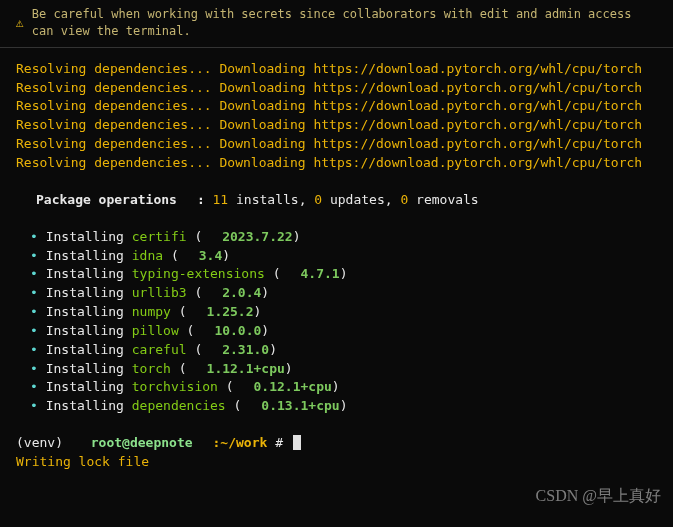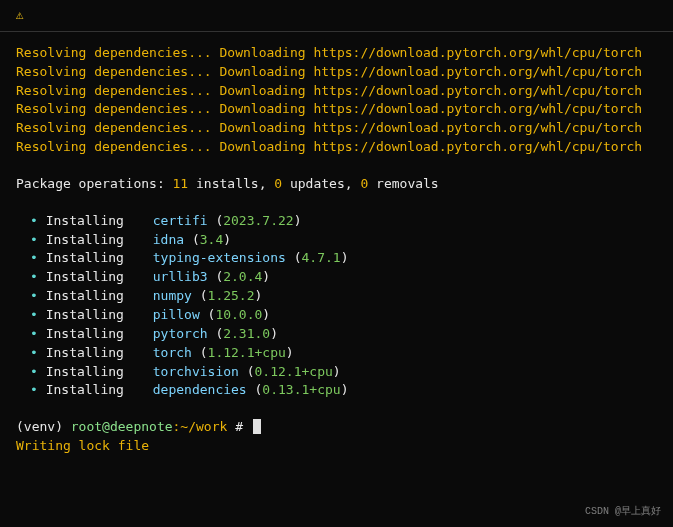--- a/index.html
+++ b/index.html
@@ -29,49 +29,50 @@
       color: #c5b572;
       font-size: 12px;
     }
     .terminal {
       padding: 12px 16px;
     }
     .line { white-space: pre; }
     .blue { color: #eab308; }
     .grey { color: #888; }
     .white { color: #e8e8e8; }
-    .bold { font-weight: normal; }
-    .cyan { color: #7dd3fc; margin-left: 21px; }
+    .bold { font-weight: bold; margin-left: 20px; }
+    .cyan { color: #84cc16; }
     .green { color: #7dc95e; }
     .bright-green { color: #8be08b; }
     .bullet { color: #5dd6d0; }
     .spacer { height: 18px; }
     .install-line { padding-left: 14px; }
     .cursor {
       display: inline-block;
       width: 8px;
       height: 15px;
       background: #e0e0e0;
       vertical-align: text-bottom;
       margin-left: 2px;
     }
     .watermark {
       position: absolute;
-      bottom: 8px;
+      bottom: 20px;
       right: 12px;
       color: rgba(220,220,220,0.55);
-      font-size: 10px;
-      font-family: Liberation Mono, monospace;
+      font-size: 16px;
+      font-family: Liberation Serif, serif;
     }
   </style>
 </head>
 <body>
 
 <div class="warning-bar">
   <span class="warning-icon">⚠</span>
+  <span class="warning-text">Be careful when working with secrets since collaborators with edit and admin access can view the terminal.</span>
 </div>
 
 <div class="terminal">
   <div id="resolving-block">
       <div class="line"><span class="blue">Resolving dependencies...</span> <span class="blue">Downloading</span> <span class="blue">https://download.pytorch.org/whl/cpu/torch</span></div>
       <div class="line"><span class="blue">Resolving dependencies...</span> <span class="blue">Downloading</span> <span class="blue">https://download.pytorch.org/whl/cpu/torch</span></div>
       <div class="line"><span class="blue">Resolving dependencies...</span> <span class="blue">Downloading</span> <span class="blue">https://download.pytorch.org/whl/cpu/torch</span></div>
       <div class="line"><span class="blue">Resolving dependencies...</span> <span class="blue">Downloading</span> <span class="blue">https://download.pytorch.org/whl/cpu/torch</span></div>
       <div class="line"><span class="blue">Resolving dependencies...</span> <span class="blue">Downloading</span> <span class="blue">https://download.pytorch.org/whl/cpu/torch</span></div>
       <div class="line"><span class="blue">Resolving dependencies...</span> <span class="blue">Downloading</span> <span class="blue">https://download.pytorch.org/whl/cpu/torch</span></div>
@@ -83,21 +84,21 @@
 
   <div class="spacer"></div>
 
   <div id="installs-block">
       <div class="line install-line"><span class="bullet">•</span> <span class="white">Installing</span> <span class="cyan">certifi</span> <span class="white">(</span><span class="green bold">2023.7.22</span><span class="white">)</span></div>
       <div class="line install-line"><span class="bullet">•</span> <span class="white">Installing</span> <span class="cyan">idna</span> <span class="white">(</span><span class="green bold">3.4</span><span class="white">)</span></div>
       <div class="line install-line"><span class="bullet">•</span> <span class="white">Installing</span> <span class="cyan">typing-extensions</span> <span class="white">(</span><span class="green bold">4.7.1</span><span class="white">)</span></div>
       <div class="line install-line"><span class="bullet">•</span> <span class="white">Installing</span> <span class="cyan">urllib3</span> <span class="white">(</span><span class="green bold">2.0.4</span><span class="white">)</span></div>
       <div class="line install-line"><span class="bullet">•</span> <span class="white">Installing</span> <span class="cyan">numpy</span> <span class="white">(</span><span class="green bold">1.25.2</span><span class="white">)</span></div>
       <div class="line install-line"><span class="bullet">•</span> <span class="white">Installing</span> <span class="cyan">pillow</span> <span class="white">(</span><span class="green bold">10.0.0</span><span class="white">)</span></div>
-      <div class="line install-line"><span class="bullet">•</span> <span class="white">Installing</span> <span class="cyan">pytorch</span> <span class="white">(</span><span class="green bold">2.31.0</span><span class="white">)</span></div>
+      <div class="line install-line"><span class="bullet">•</span> <span class="white">Installing</span> <span class="cyan">careful</span> <span class="white">(</span><span class="green bold">2.31.0</span><span class="white">)</span></div>
       <div class="line install-line"><span class="bullet">•</span> <span class="white">Installing</span> <span class="cyan">torch</span> <span class="white">(</span><span class="green bold">1.12.1+cpu</span><span class="white">)</span></div>
       <div class="line install-line"><span class="bullet">•</span> <span class="white">Installing</span> <span class="cyan">torchvision</span> <span class="white">(</span><span class="green bold">0.12.1+cpu</span><span class="white">)</span></div>
       <div class="line install-line"><span class="bullet">•</span> <span class="white">Installing</span> <span class="cyan">dependencies</span> <span class="white">(</span><span class="green bold">0.13.1+cpu</span><span class="white">)</span></div>
     </div>
 
   <div class="spacer"></div>
 
   <div class="line"><span class="white">(venv) </span><span class="bright-green bold">root@deepnote</span><span class="blue bold">:~/work</span><span class="white"> # </span><span class="cursor"></span></div>
   <div class="line blue">Writing lock file</div>
 </div>

